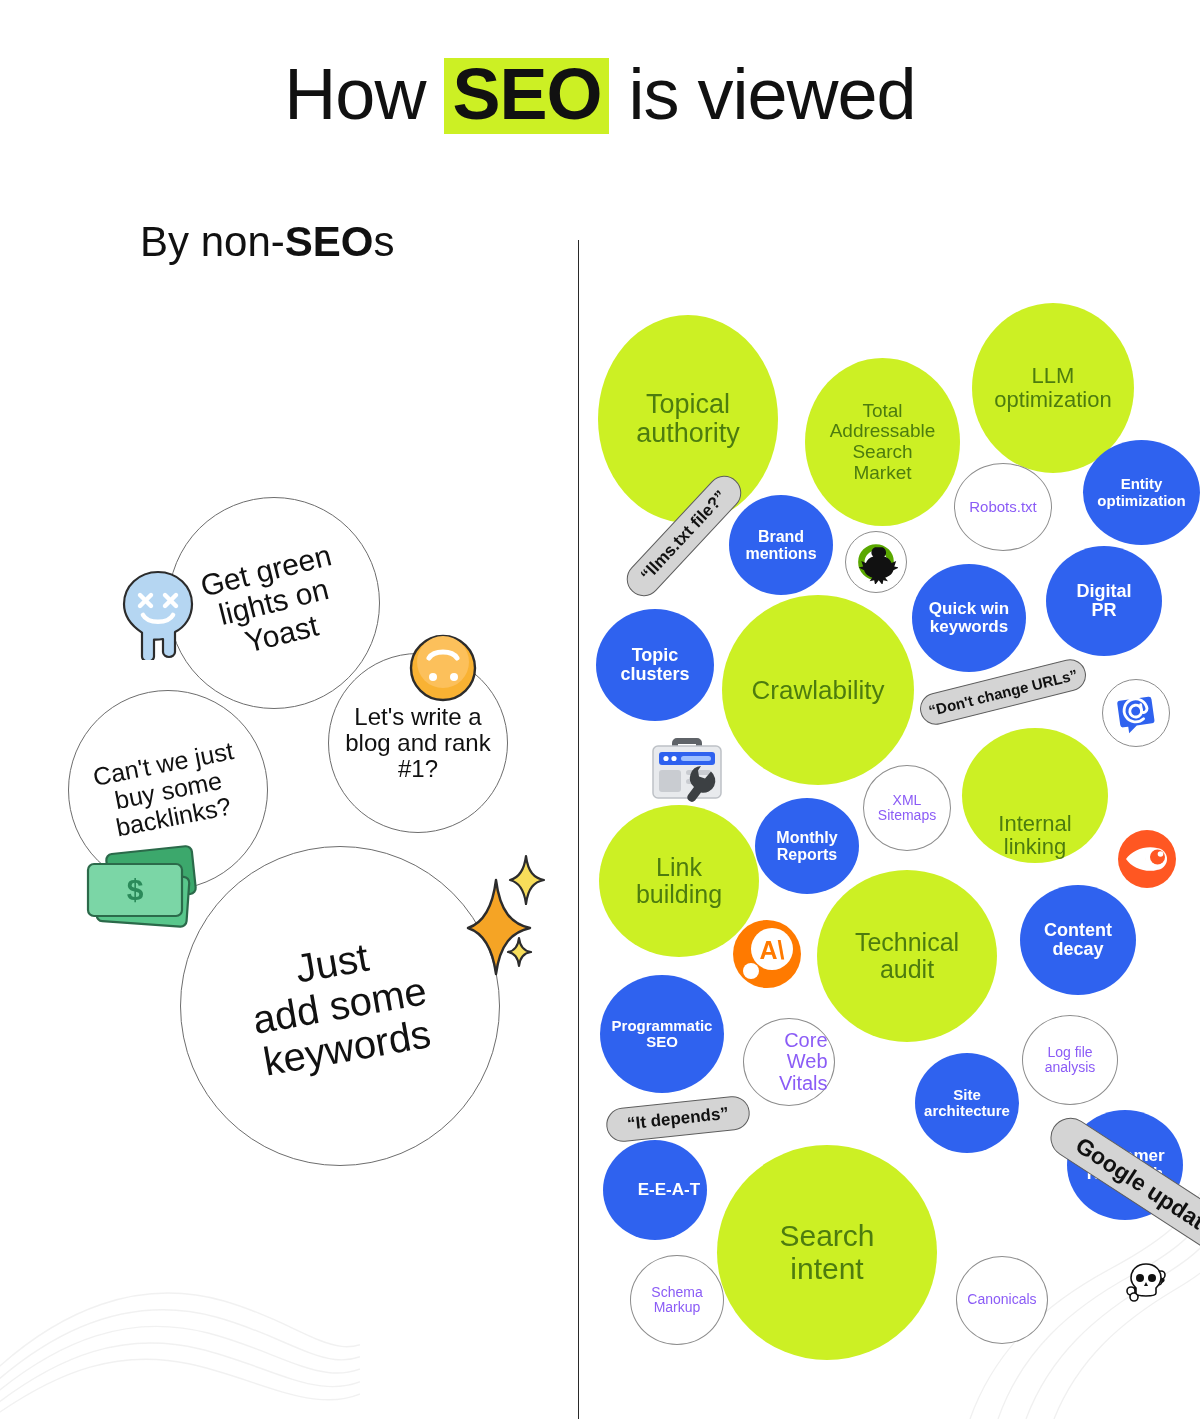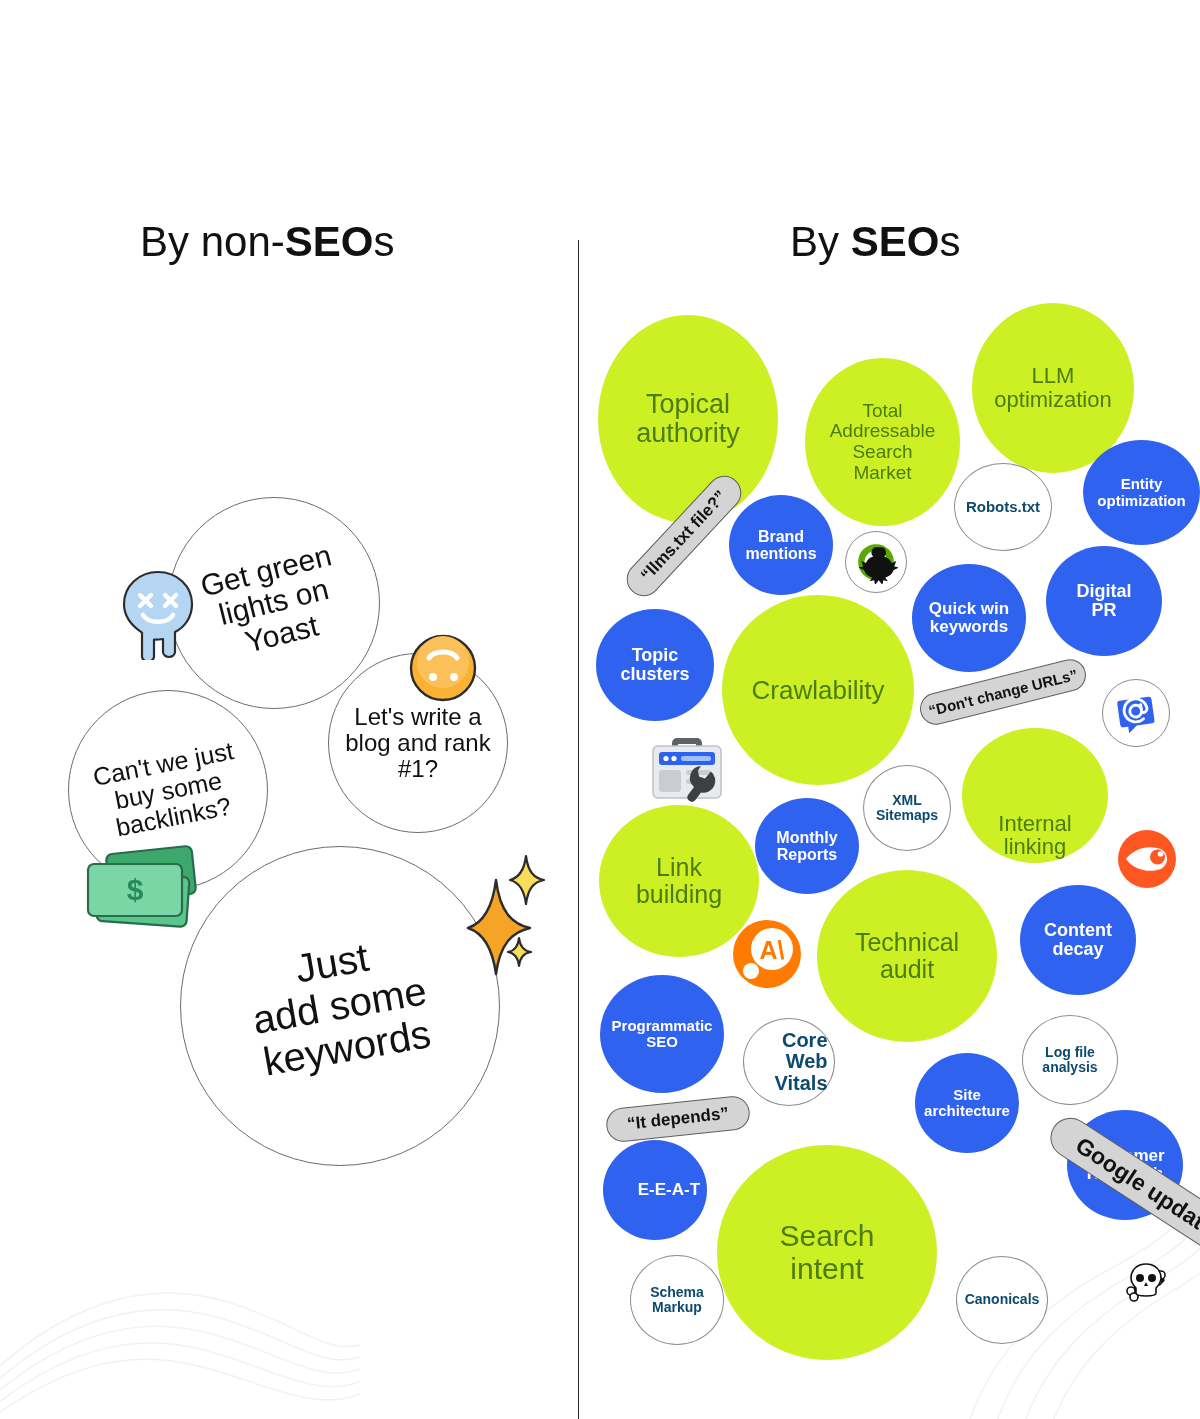--- a/index.html
+++ b/index.html
@@ -39,21 +39,21 @@
   
   .bub{
     position:absolute;border-radius:50%;
     display:flex;align-items:center;justify-content:center;
     text-align:center;line-height:1.08;box-sizing:border-box;
     padding:4px;
   }
   .bub span{display:block;width:100%;}
   .b-green{background:#ccf024;color:#4d7c0f;font-weight:400;}
   .b-blue{background:#2f62ef;color:#ffffff;font-weight:600;}
-  .b-white{background:#ffffff;color:#0c4a6e;border:1px solid #8d8d8d;font-weight:700;}
+  .b-white{background:#ffffff;color:#8b5cf6;border:1px solid #8d8d8d;font-weight:400;}
   .b-outline{background:#ffffff;color:#111;border:1px solid #6d6d6d;font-weight:400;}
 
   
   .pill{
     position:absolute;background:#d4d4d4;border:1.5px solid #5d5d5d;
     border-radius:40px;color:#111;font-weight:700;
     display:flex;align-items:center;justify-content:center;
     white-space:nowrap;box-sizing:border-box;
   }
 
@@ -87,26 +87,28 @@
   </svg>
   <svg class="swirl-r" viewBox="0 0 260 300" preserveAspectRatio="none">
     <g fill="none" stroke="#e4e4e4" stroke-width="1.3">
       <path d="M30 300 C 55 230, 105 185, 170 150 S 250 95, 268 60"></path>
       <path d="M58 300 C 82 232, 130 190, 192 156 S 262 104, 275 72"></path>
       <path d="M86 300 C 110 236, 156 196, 214 162 S 272 116, 282 86"></path>
       <path d="M114 300 C 138 240, 182 202, 236 170 S 282 128, 290 100"></path>
     </g>
   </svg>
 
+  <div class="title">
+    <span>How</span>
+    <span class="hl">SEO</span>
+    <span>is viewed</span>
+  </div>
 
   <div class="colhead" id="head-left">
     <span>By non-</span><b>SEO</b><span>s</span>
-  </div>
-  <div class="colhead" id="head-right">
-    <span>By </span><b>SEO</b><span>s</span>
   </div>
 
   <div class="divider"></div>
 
   <div id="layer-left">
       <div class="bub b-outline" style="left: 168px; top: 497px; width: 212px; height: 212px; font-size: 30px;">
         <div style="transform: rotate(-14deg); width: 92%;">
           <span>Get green</span>
           <span>lights on</span>
           <span>Yoast</span>

